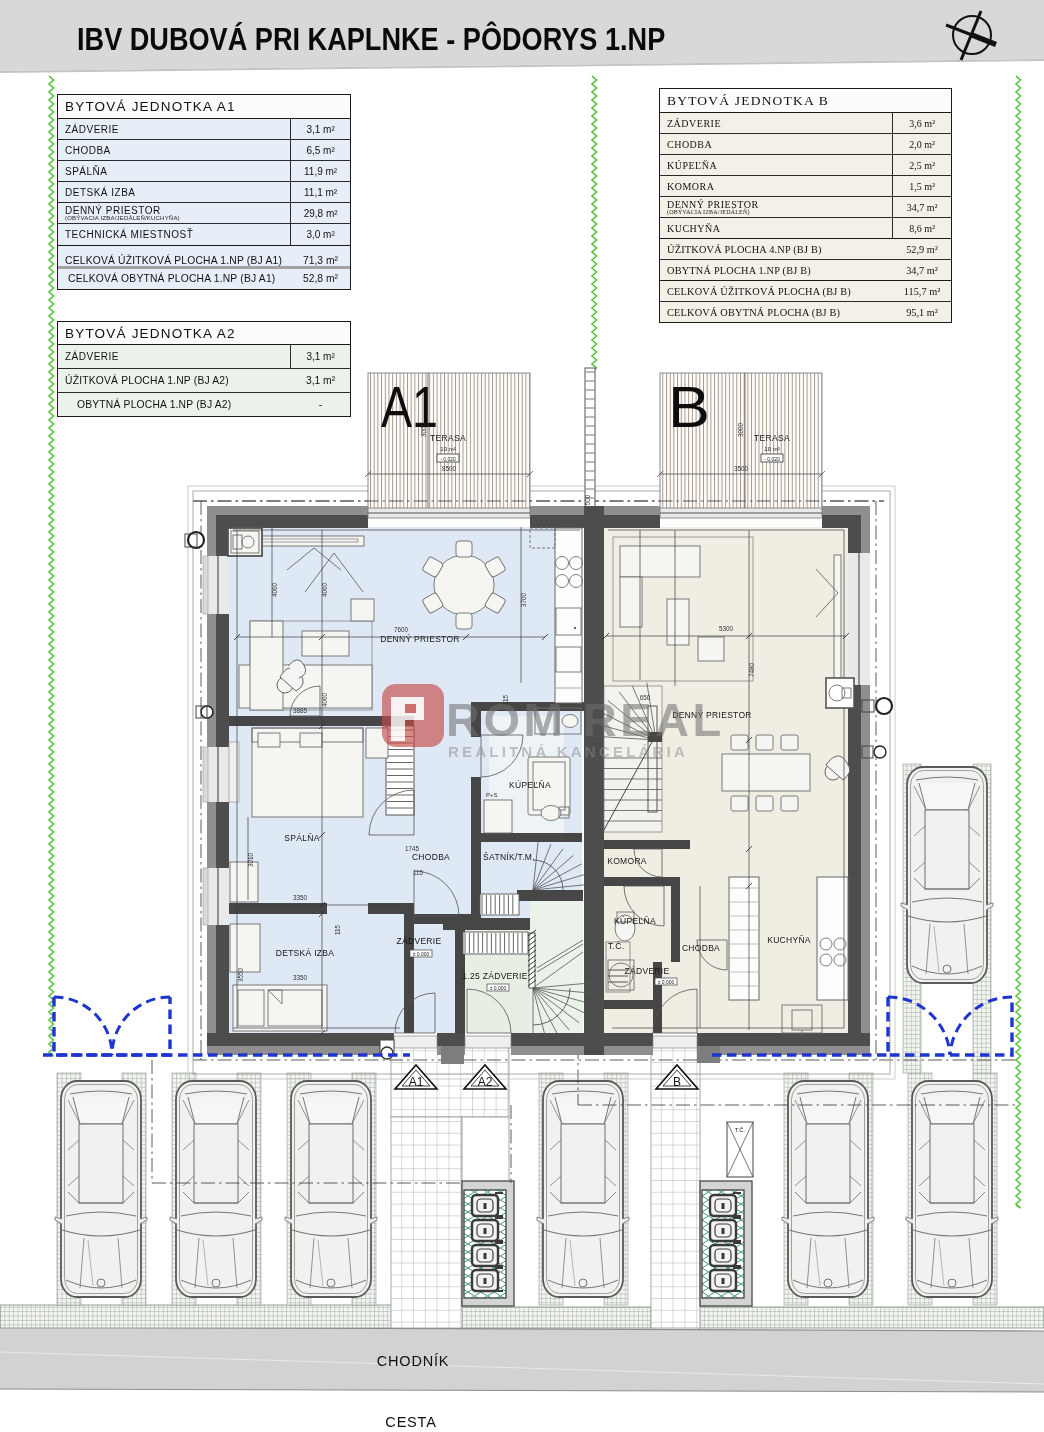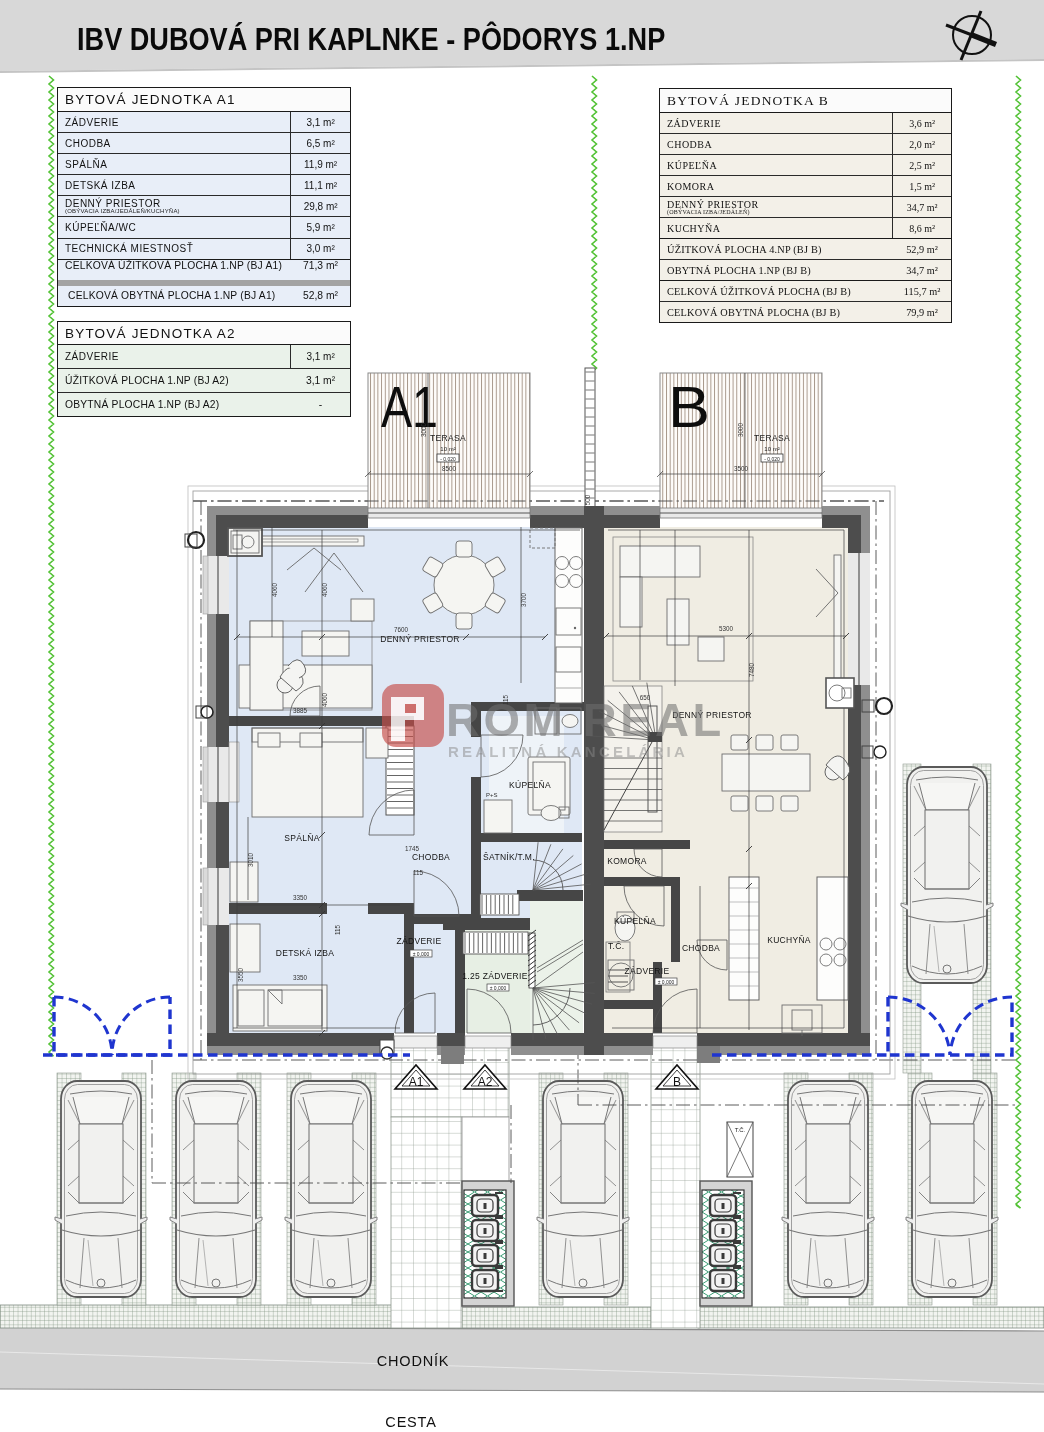--- a/index.html
+++ b/index.html
@@ -464,21 +464,21 @@
 <polygon points="0,71 1044,59 1044,61 0,73" fill="#c4c4c4"></polygon>
 <g stroke="#111" fill="none">
 <circle cx="972" cy="35" r="19" stroke-width="2"></circle>
 <line x1="981" y1="11" x2="961" y2="60" stroke-width="3"></line>
 <line x1="946" y1="25" x2="972" y2="35" stroke-width="3"></line>
 <path d="M972,35 L996,44.5" stroke-width="5.5"></path>
 </g>
 </svg>
 <div id="title">IBV DUBOVÁ PRI KAPLNKE - PÔDORYS 1.NP</div>
   </div>
-<div style="position:absolute;left:57px;top:87px;width:292px;border:1.8px solid #1a1a1a;background:#e8eef8;font-family:'Liberation Sans',sans-serif">
+<div style="position:absolute;left:57px;top:94px;width:292px;border:1.8px solid #1a1a1a;background:#e8eef8;font-family:'Liberation Sans',sans-serif">
     <div style="height:23px;border-bottom:1.6px solid #1a1a1a;background:#fbfbfb;display:flex;align-items:center;padding-left:7px;font-size:13.5px;letter-spacing:1.2px;color:#111;font-weight:400">BYTOVÁ JEDNOTKA A1</div>
     <div style="height:20.1px;display:flex;border-bottom:1px solid #2a2a2a;align-items:stretch;overflow:hidden">
       <div style="width:226px;padding-left:7px;border-right:1px solid #2a2a2a;display:flex;flex-direction:column;justify-content:center">
         <div style="font-size:10px;letter-spacing:0.5px;color:#111;white-space:nowrap">ZÁDVERIE</div>
       </div>
       <div style="width:59px;display:flex;align-items:center;justify-content:center;font-size:10px;color:#111;white-space:nowrap">3,1 m²</div>
     </div>
     <div style="height:20.1px;display:flex;border-bottom:1px solid #2a2a2a;align-items:stretch;overflow:hidden">
       <div style="width:226px;padding-left:7px;border-right:1px solid #2a2a2a;display:flex;flex-direction:column;justify-content:center">
         <div style="font-size:10px;letter-spacing:0.5px;color:#111;white-space:nowrap">CHODBA</div>
@@ -499,31 +499,25 @@
     </div>
     <div style="height:20.1px;display:flex;border-bottom:1px solid #2a2a2a;align-items:stretch;overflow:hidden">
       <div style="width:226px;padding-left:7px;border-right:1px solid #2a2a2a;display:flex;flex-direction:column;justify-content:center">
         <div style="font-size:10px;letter-spacing:0.5px;color:#111;white-space:nowrap">DENNÝ PRIESTOR</div>
         <div style="font-size:6px;letter-spacing:0.2px;color:#222;margin-top:-1px;white-space:nowrap">(OBÝVACIA IZBA/JEDÁLEŇ/KUCHYŇA)</div>
       </div>
       <div style="width:59px;display:flex;align-items:center;justify-content:center;font-size:10px;color:#111;white-space:nowrap">29,8 m²</div>
     </div>
     <div style="height:20.1px;display:flex;border-bottom:1px solid #2a2a2a;align-items:stretch;overflow:hidden">
       <div style="width:226px;padding-left:7px;border-right:1px solid #2a2a2a;display:flex;flex-direction:column;justify-content:center">
-        <div style="font-size:10px;letter-spacing:0.5px;color:#111;white-space:nowrap">KÚPEĽŇA/WC</div>
-      </div>
-      <div style="width:59px;display:flex;align-items:center;justify-content:center;font-size:10px;color:#111;white-space:nowrap">5,9 m²</div>
-    </div>
-    <div style="height:20.1px;display:flex;border-bottom:1px solid #2a2a2a;align-items:stretch;overflow:hidden">
-      <div style="width:226px;padding-left:7px;border-right:1px solid #2a2a2a;display:flex;flex-direction:column;justify-content:center">
         <div style="font-size:10px;letter-spacing:0.5px;color:#111;white-space:nowrap">TECHNICKÁ MIESTNOSŤ</div>
       </div>
       <div style="width:59px;display:flex;align-items:center;justify-content:center;font-size:10px;color:#111;white-space:nowrap">3,0 m²</div>
     </div>
-    <div style="height:20.1px;display:flex;border-bottom:6px solid #a3a3a3;border-top:1px solid #1a1a1a;margin-top:-1px;align-items:flex-start;overflow:hidden">
+    <div style="height:20.1px;display:flex;border-bottom:3px solid #a3a3a3;border-top:1px solid #1a1a1a;margin-top:-1px;align-items:flex-end;overflow:hidden">
       <div style="flex:1;padding-left:7px;display:flex;align-items:center;font-size:10.3px;letter-spacing:0.2px;color:#111;white-space:nowrap">CELKOVÁ ÚŽITKOVÁ PLOCHA 1.NP (BJ A1)</div>
       <div style="width:59px;display:flex;align-items:center;justify-content:center;font-size:10.3px;color:#111;white-space:nowrap">71,3 m²</div>
     </div>
     <div style="height:20.1px;display:flex;border-bottom:none;align-items:stretch;overflow:hidden">
       <div style="flex:1;padding-left:10px;display:flex;align-items:center;font-size:10.3px;letter-spacing:0.2px;color:#111;white-space:nowrap">CELKOVÁ OBYTNÁ PLOCHA 1.NP (BJ A1)</div>
       <div style="width:59px;display:flex;align-items:center;justify-content:center;font-size:10.3px;color:#111;white-space:nowrap">52,8 m²</div>
     </div>
   </div>
 <div style="position:absolute;left:57px;top:321px;width:292px;border:1.8px solid #1a1a1a;background:#eaf2ea;font-family:'Liberation Sans',sans-serif">
     <div style="height:22px;border-bottom:1.6px solid #1a1a1a;background:#fbfbfb;display:flex;align-items:center;padding-left:7px;font-size:13.5px;letter-spacing:1.2px;color:#111;font-weight:400">BYTOVÁ JEDNOTKA A2</div>
@@ -531,21 +525,21 @@
       <div style="width:226px;padding-left:7px;border-right:1px solid #2a2a2a;display:flex;flex-direction:column;justify-content:center">
         <div style="font-size:10px;letter-spacing:0.5px;color:#111;white-space:nowrap">ZÁDVERIE</div>
       </div>
       <div style="width:59px;display:flex;align-items:center;justify-content:center;font-size:10px;color:#111;white-space:nowrap">3,1 m²</div>
     </div>
     <div style="height:22.9px;display:flex;border-bottom:1px solid #2a2a2a;align-items:stretch;overflow:hidden">
       <div style="flex:1;padding-left:7px;display:flex;align-items:center;font-size:10.3px;letter-spacing:0.2px;color:#111;white-space:nowrap">ÚŽITKOVÁ PLOCHA 1.NP (BJ A2)</div>
       <div style="width:59px;display:flex;align-items:center;justify-content:center;font-size:10.3px;color:#111;white-space:nowrap">3,1 m²</div>
     </div>
     <div style="height:22.9px;display:flex;border-bottom:none;align-items:stretch;overflow:hidden">
-      <div style="flex:1;padding-left:7px;display:flex;align-items:center;font-size:10.3px;letter-spacing:0.2px;color:#111;white-space:nowrap">OBYTNÁ PLOCHA 1.NP (BJ A2)</div>
+      <div style="flex:1;padding-left:19px;display:flex;align-items:center;font-size:10.3px;letter-spacing:0.2px;color:#111;white-space:nowrap">OBYTNÁ PLOCHA 1.NP (BJ A2)</div>
       <div style="width:59px;display:flex;align-items:center;justify-content:center;font-size:10.3px;color:#111;white-space:nowrap">-</div>
     </div>
   </div>
 <div style="position:absolute;left:659px;top:88px;width:291px;border:1.8px solid #1a1a1a;background:#f3f0e8;font-family:Liberation Serif, serif">
     <div style="height:23px;border-bottom:1.6px solid #1a1a1a;background:#fbfbfb;display:flex;align-items:center;padding-left:7px;font-size:13.5px;letter-spacing:1.2px;color:#111;font-weight:400">BYTOVÁ JEDNOTKA B</div>
     <div style="height:20.0px;display:flex;border-bottom:1px solid #2a2a2a;align-items:stretch;overflow:hidden">
       <div style="width:226px;padding-left:7px;border-right:1px solid #2a2a2a;display:flex;flex-direction:column;justify-content:center">
         <div style="font-size:10px;letter-spacing:0.5px;color:#111;white-space:nowrap">ZÁDVERIE</div>
       </div>
       <div style="width:58px;display:flex;align-items:center;justify-content:center;font-size:10px;color:#111;white-space:nowrap">3,6 m²</div>
@@ -588,14 +582,14 @@
     <div style="height:20.0px;display:flex;border-bottom:1px solid #2a2a2a;align-items:stretch;overflow:hidden">
       <div style="flex:1;padding-left:7px;display:flex;align-items:center;font-size:10.3px;letter-spacing:0.2px;color:#111;white-space:nowrap">OBYTNÁ PLOCHA 1.NP (BJ B)</div>
       <div style="width:58px;display:flex;align-items:center;justify-content:center;font-size:10.3px;color:#111;white-space:nowrap">34,7 m²</div>
     </div>
     <div style="height:20.0px;display:flex;border-bottom:1px solid #2a2a2a;border-top:1px solid #1a1a1a;margin-top:-1px;align-items:stretch;overflow:hidden">
       <div style="flex:1;padding-left:7px;display:flex;align-items:center;font-size:10.3px;letter-spacing:0.2px;color:#111;white-space:nowrap">CELKOVÁ ÚŽITKOVÁ PLOCHA (BJ B)</div>
       <div style="width:58px;display:flex;align-items:center;justify-content:center;font-size:10.3px;color:#111;white-space:nowrap">115,7 m²</div>
     </div>
     <div style="height:20.0px;display:flex;border-bottom:none;align-items:stretch;overflow:hidden">
       <div style="flex:1;padding-left:7px;display:flex;align-items:center;font-size:10.3px;letter-spacing:0.2px;color:#111;white-space:nowrap">CELKOVÁ OBYTNÁ PLOCHA (BJ B)</div>
-      <div style="width:58px;display:flex;align-items:center;justify-content:center;font-size:10.3px;color:#111;white-space:nowrap">79,9 m²</div>
+      <div style="width:58px;display:flex;align-items:center;justify-content:center;font-size:10.3px;color:#111;white-space:nowrap">95,1 m²</div>
     </div>
   </div>
 </body></html>

